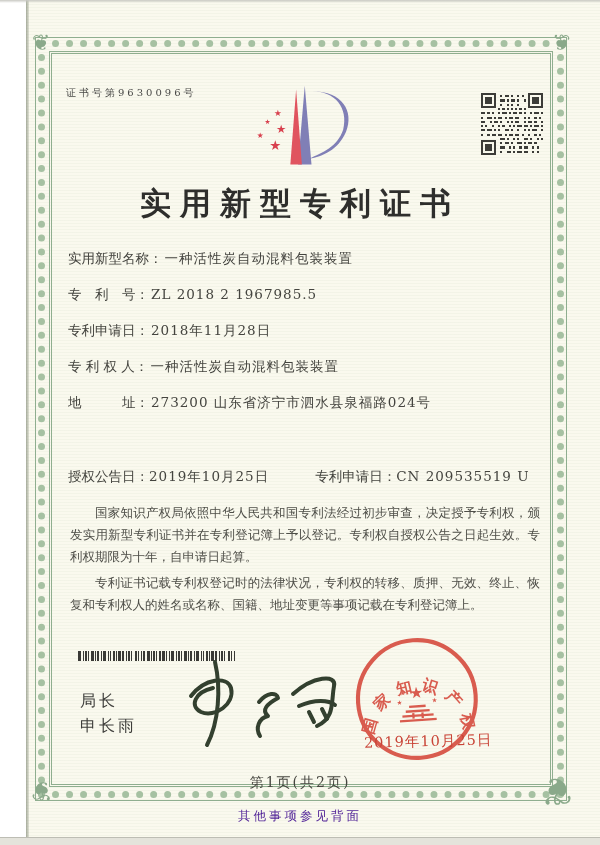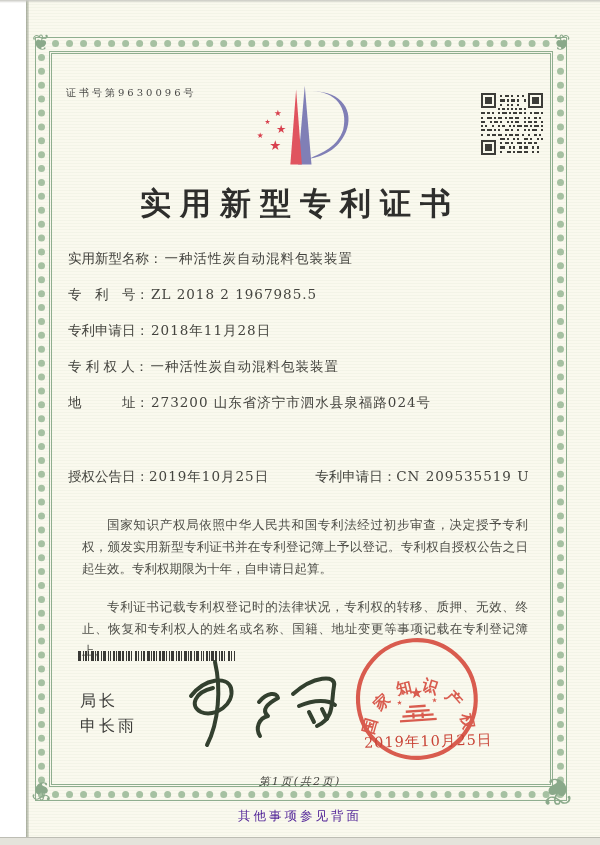--- a/index.html
+++ b/index.html
@@ -39,28 +39,28 @@
   .title{position:absolute;left:0;right:0;top:183px;text-align:center;font-size:31px;font-weight:bold;letter-spacing:9px;color:#2e2e2c;}
   
   .fields{position:absolute;left:68px;top:250px;width:476px;font-size:13.5px;color:#44443f;}
   .field-row{height:36px;white-space:nowrap;}
   .f-label{display:inline-block;margin-right:2px;}
   .f-value{letter-spacing:1px;}
   .grant-row{position:absolute;left:68px;top:468px;width:476px;font-size:13.5px;color:#44443f;white-space:nowrap;}
   .grant-no{margin-left:46px;}
   
   .legal{position:absolute;left:66px;top:498px;width:478px;font-size:12.5px;line-height:22px;color:#4e4e48;text-align:justify;}
-  .legal p{margin:16px;text-indent:2em;}
+  .legal p{margin:4px;text-indent:2em;}
   
   .barcode{position:absolute;left:78px;top:646px;}
   .director{position:absolute;left:80px;top:688px;font-size:16px;letter-spacing:3px;color:#3d3d3a;line-height:25px;}
   .signature{position:absolute;left:163px;top:652px;}
   .seal{position:absolute;left:348px;top:630px;transform:rotate(-4deg);opacity:0.88;}
   .seal-date{position:absolute;left:364px;top:732px;font-size:14.5px;letter-spacing:1px;color:#c94437;transform:rotate(-1.5deg);}
-  .footer-page{position:absolute;left:0;right:0;top:774px;text-align:center;font-size:11px;letter-spacing:2px;color:#45453f;font-style:italic;}
+  .footer-page{position:absolute;left:0;right:0;top:774px;text-align:center;font-size:14px;letter-spacing:2px;color:#45453f;}
   .back-note{position:absolute;left:0;right:0;top:808px;text-align:center;font-size:12.5px;letter-spacing:3px;color:#4c1d95;}
 </style>
 </head>
 <body>
 
 <div class="page">
   <div class="texture"></div>
 
   <div class="frame">
     <div class="frame-band"></div>

